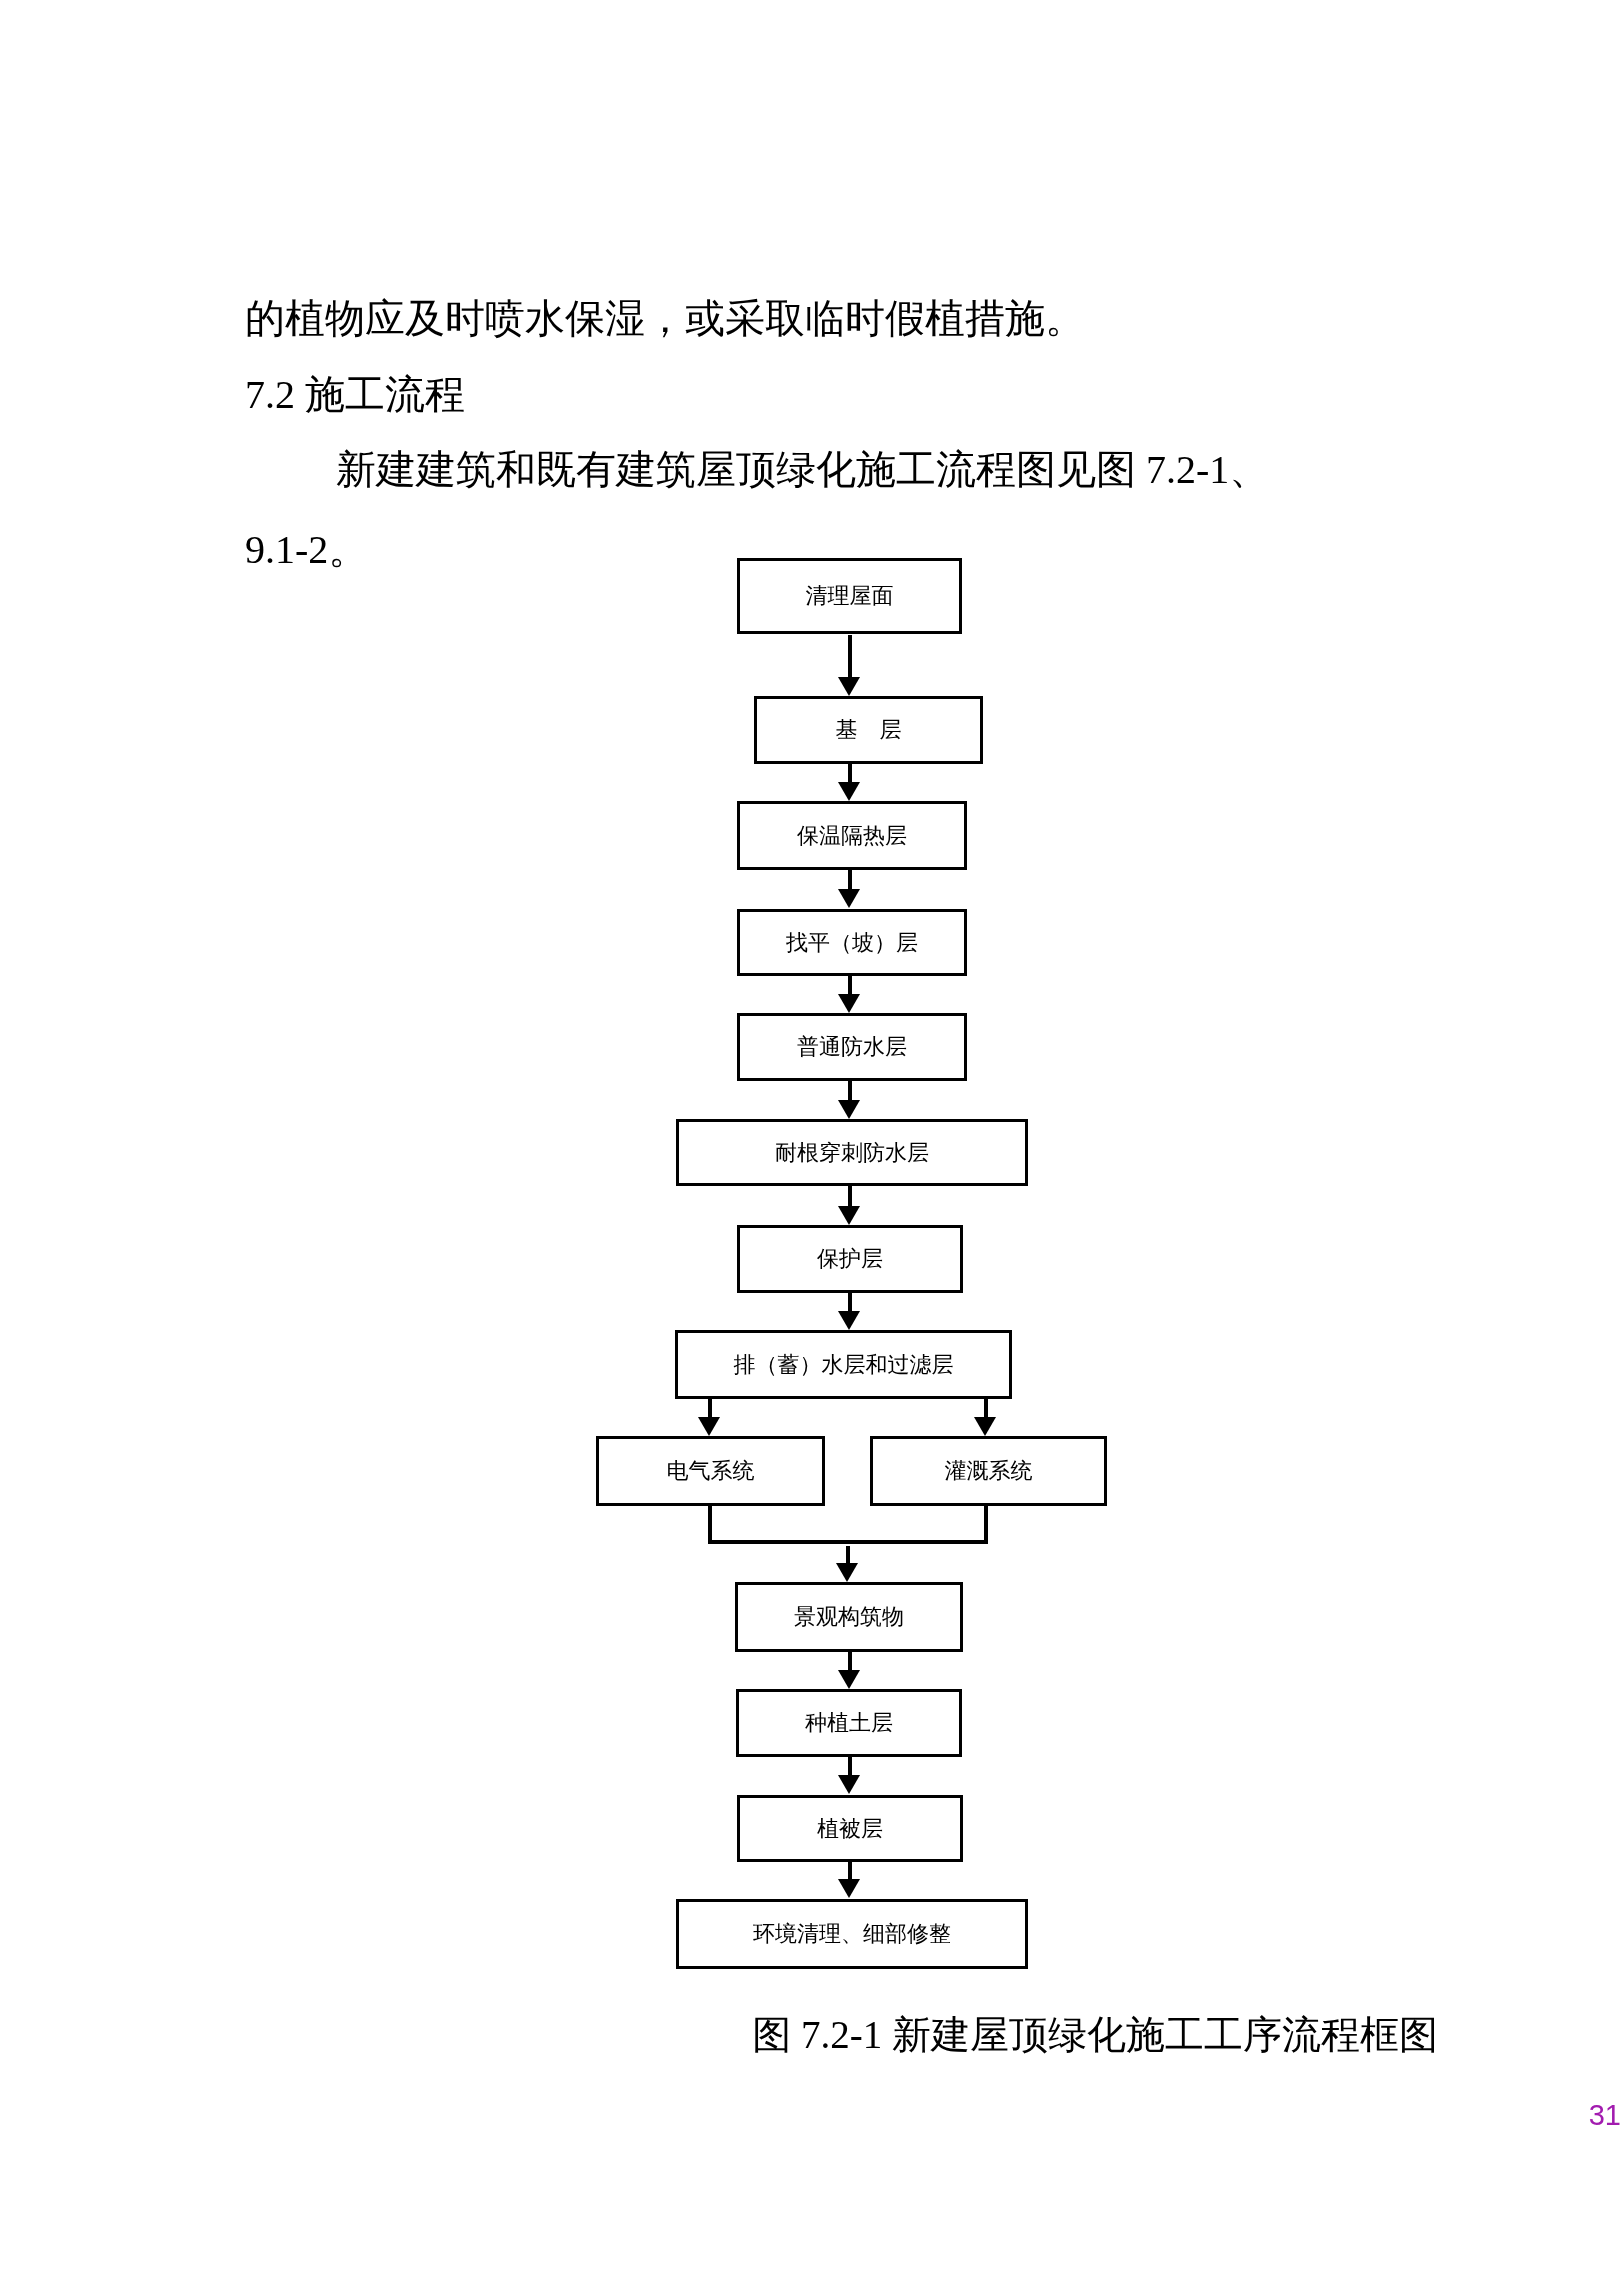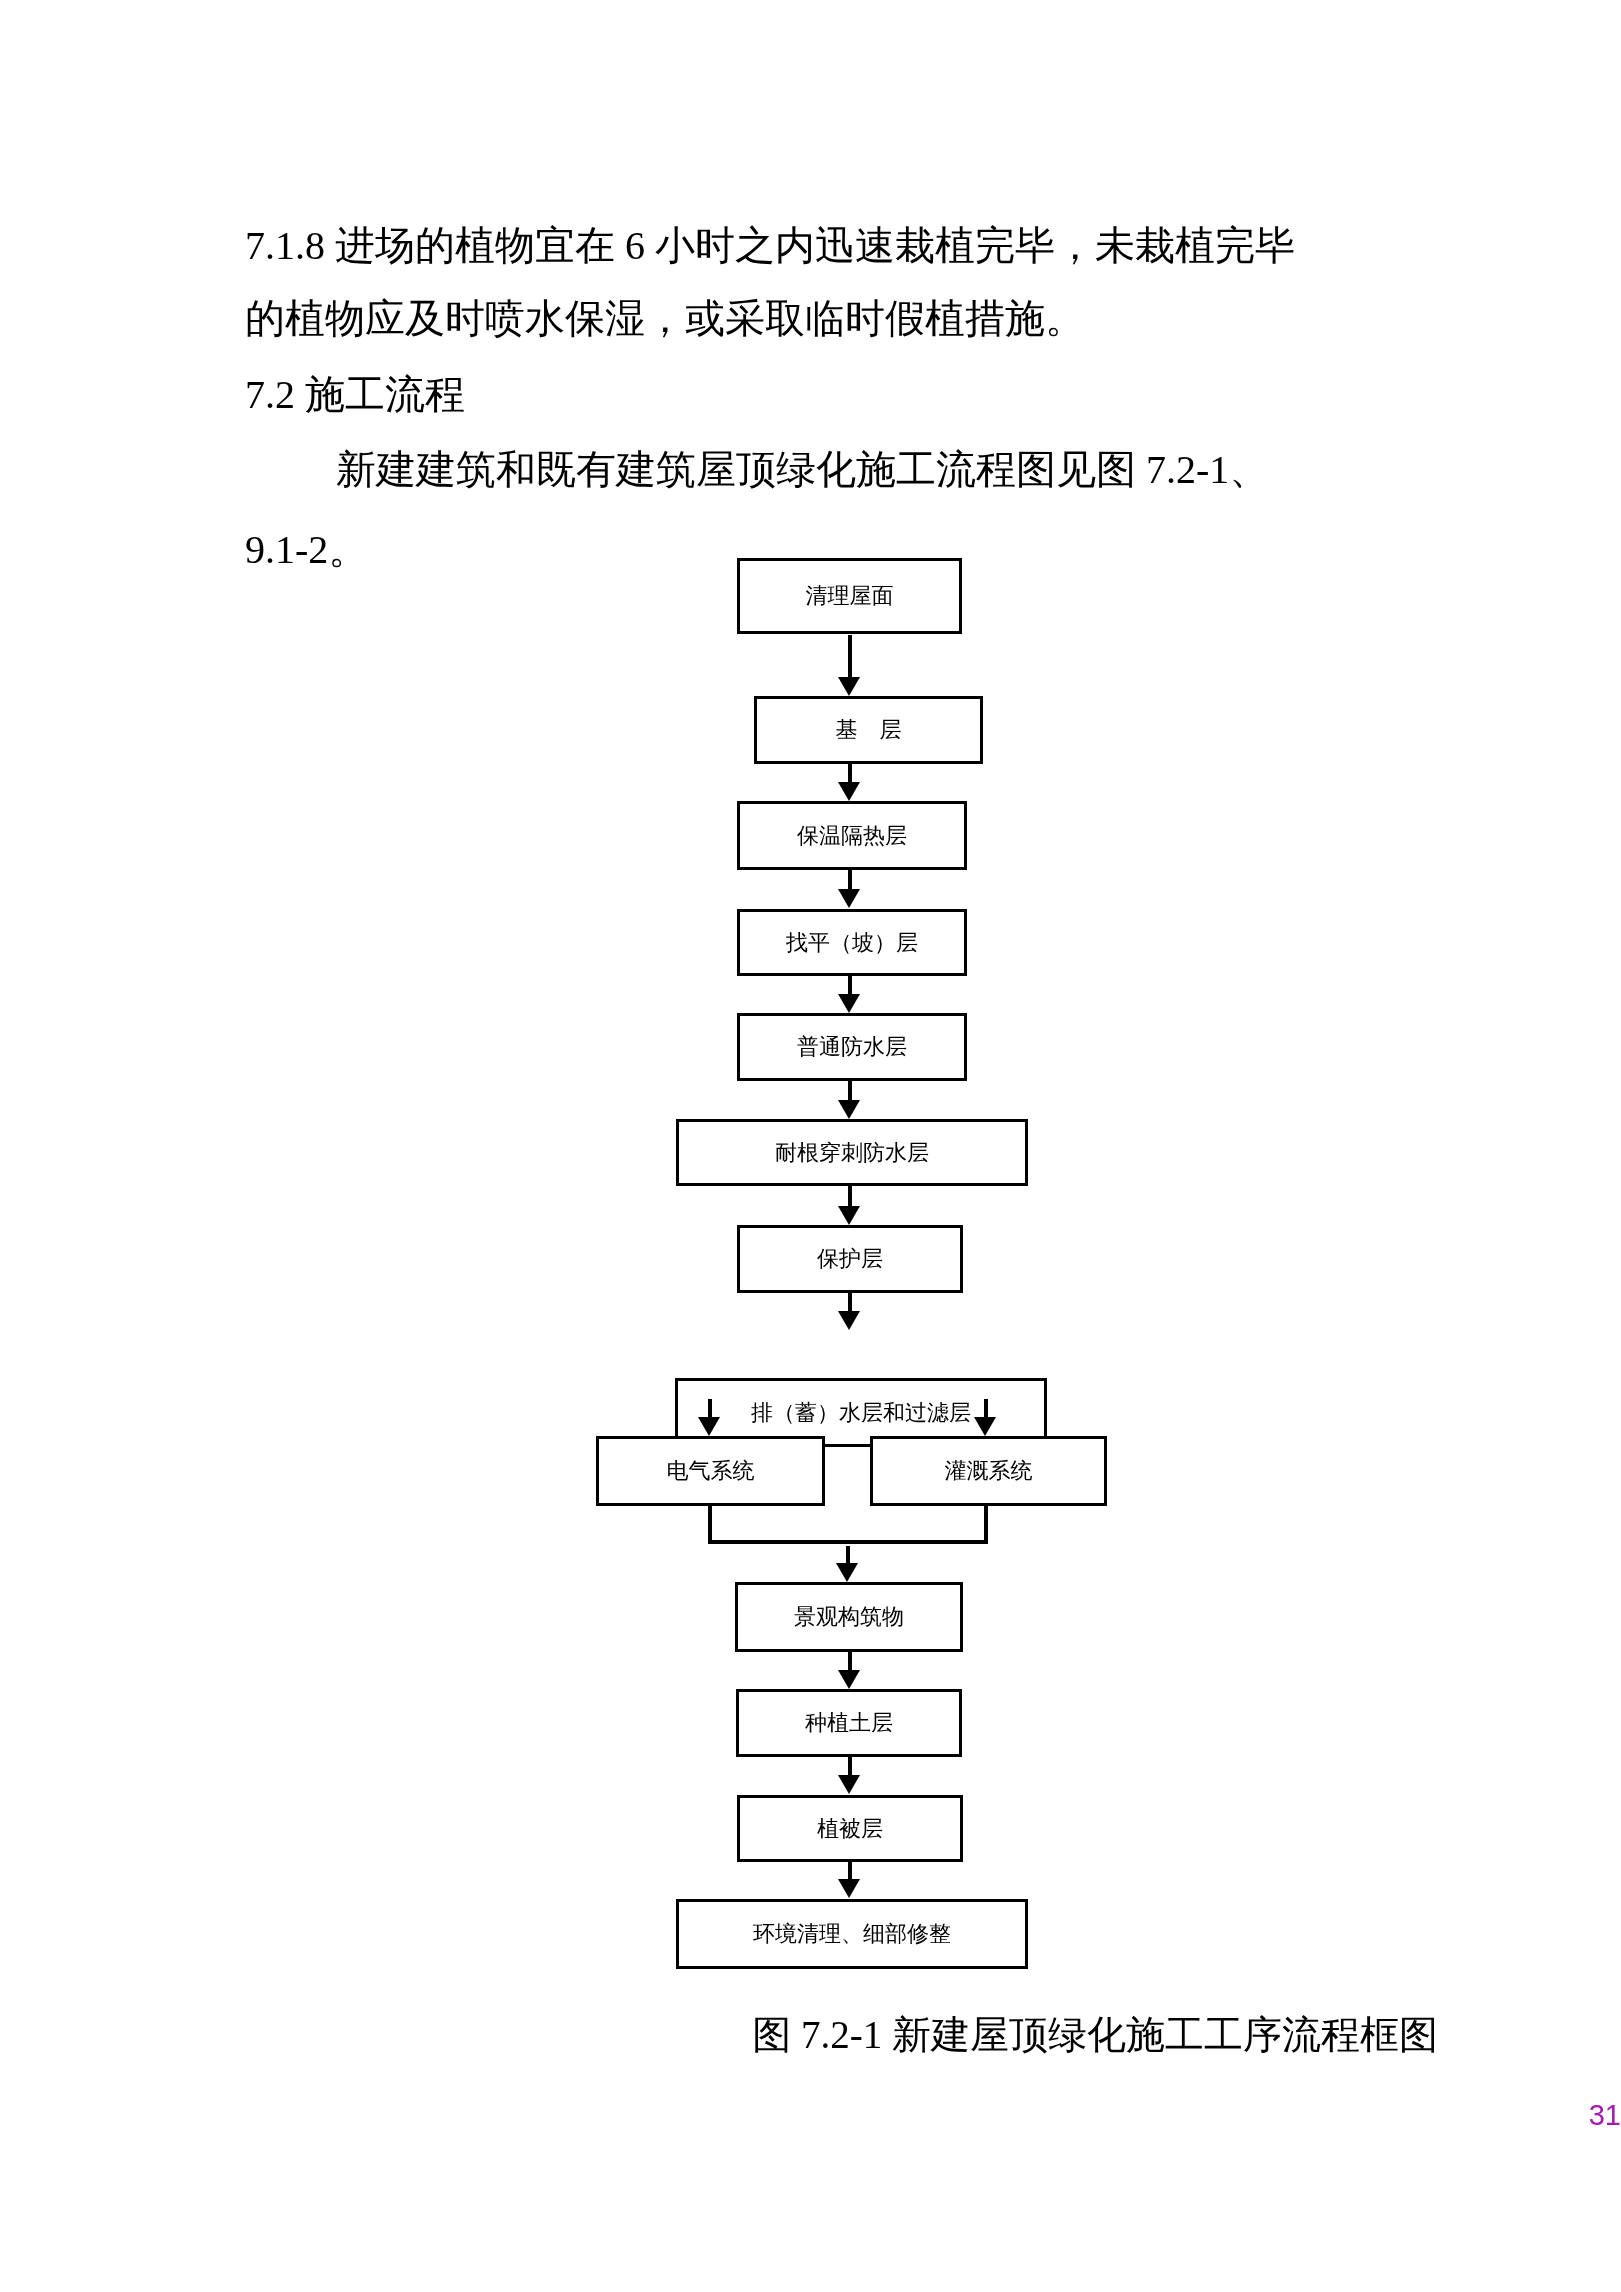--- a/index.html
+++ b/index.html
@@ -60,36 +60,35 @@
     font-size: 29px;
     font-family: "Liberation Sans", "DejaVu Sans", sans-serif;
     color: #a21caf;
   }
 </style>
 </head>
 <body>
 
 <div class="page">
 
-  <div class="bodytext" style="left:245px; top:224px;">7.1.8 进场的植物宜在 6 小时之内迅速栽植完毕，未栽植完毕</div>
   <div class="bodytext" style="left:245px; top:297px;">的植物应及时喷水保湿，或采取临时假植措施。</div>
   <div class="bodytext" style="left:245px; top:373px;">7.2 施工流程</div>
   <div class="bodytext" style="left:336px; top:448px;">新建建筑和既有建筑屋顶绿化施工流程图见图 7.2-1、</div>
   <div class="bodytext" style="left:245px; top:528px;">9.1-2。</div>
 
   <div>
 
     <div class="flow-box" style="left:737px; top:558px; width:225px; height:76px;">清理屋面</div>
     <div class="flow-box" style="left:734px; top:696px; width:229px; height:68px;margin-left:20px;">基　层</div>
     <div class="flow-box" style="left:737px; top:801px; width:230px; height:69px;">保温隔热层</div>
     <div class="flow-box" style="left:737px; top:909px; width:230px; height:67px;">找平（坡）层</div>
     <div class="flow-box" style="left:737px; top:1013px; width:230px; height:68px;">普通防水层</div>
     <div class="flow-box" style="left:676px; top:1119px; width:352px; height:67px;">耐根穿刺防水层</div>
     <div class="flow-box" style="left:737px; top:1225px; width:226px; height:68px;">保护层</div>
-    <div class="flow-box" style="left:675px; top:1378px; width:372px; height:69px;">排（蓄）水层和过滤层</div>
+    <div class="flow-box" style="left:675px; top:1330px; width:337px; height:69px;">排（蓄）水层和过滤层</div>
     <div class="flow-box" style="left:596px; top:1436px; width:229px; height:70px;">电气系统</div>
     <div class="flow-box" style="left:870px; top:1436px; width:237px; height:70px;">灌溉系统</div>
     <div class="flow-box" style="left:735px; top:1582px; width:228px; height:70px;">景观构筑物</div>
     <div class="flow-box" style="left:736px; top:1689px; width:226px; height:68px;text-align:right;">种植土层</div>
     <div class="flow-box" style="left:737px; top:1795px; width:226px; height:67px;">植被层</div>
     <div class="flow-box" style="left:676px; top:1899px; width:352px; height:70px;">环境清理、细部修整</div>
 
     <div class="varrow" style="left:838px; top:635px;  height:61px;"></div>
     <div class="varrow" style="left:838px; top:764px;  height:37px;"></div>
     <div class="varrow" style="left:838px; top:869px;  height:39px;"></div>

